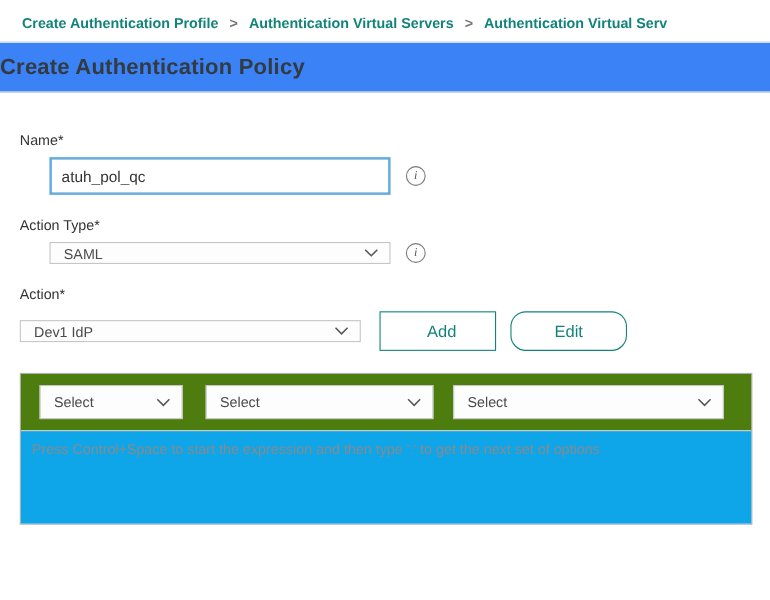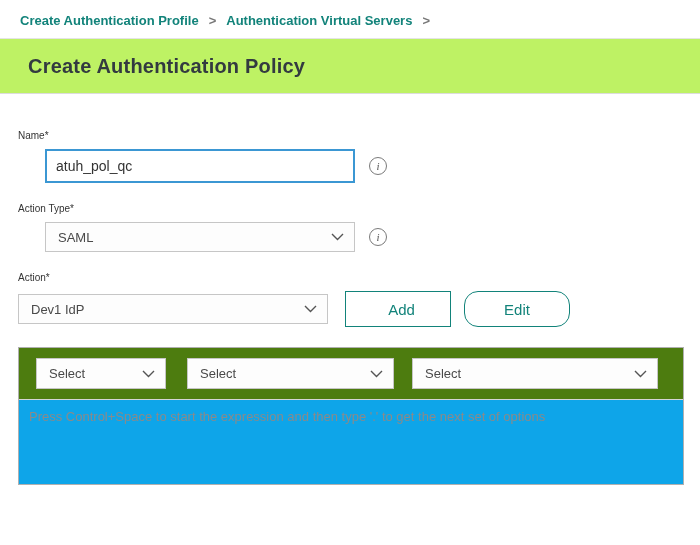--- a/index.html
+++ b/index.html
@@ -13,35 +13,35 @@
   .breadcrumb {
     display: flex; align-items: flex-end;
     padding: 13px 0 10px 20px;
     white-space: nowrap; overflow: hidden;
     font-size: 13px; font-weight: bold;
   }
   .crumb { color: #12837a; cursor: pointer; }
   .crumb-sep { color: #777; margin: 0 10px; font-weight: bold; font-size: 13px; }
   
   .header-bar {
-    background: #bef264;
+    background: #3b82f6;
     border-top: 1px solid #e4e4e4;
     border-bottom: 1px solid #dcdcdc;
-    height: 56px;
+    height: 46px;
     display: flex; align-items: center;
-    padding-left: 28px;
+    padding-left: 0;
   }
   .header-bar h1 {
     font-size: 20px; font-weight: bold; color: #333a40;
     letter-spacing: 0.2px;
   }
   
   .content { padding: 36px 16px 0 18px; }
   .field-label {
-    font-size: 10px; color: #333; margin-bottom: 8px;
+    font-size: 13px; color: #333; margin-bottom: 8px;
   }
   .req-dark { color: #333; }
   .req-red { color: #d9434e; margin-left: 2px; }
   .field-row { margin-bottom: 20px; }
   
   .text-input {
     width: 310px; height: 34px;
     border: 1px solid #3b97d3;
     outline: 1px solid #3b97d3;
     outline-offset: -2px;
@@ -55,21 +55,21 @@
     width: 18px; height: 18px;
     border: 1px solid #7a7a7a; border-radius: 50%;
     color: #555; font-size: 11px; font-style: italic;
     font-family: "Liberation Serif", serif;
     margin-left: 14px;
     flex: 0 0 auto;
   }
   .input-with-info { display: flex; align-items: center; margin-left: 27px; }
   
   .select-box {
-    width: 310px; height: 30px;
+    width: 310px; height: 20px;
     border: 1px solid #c6c6c6;
     background: #fdfdfd;
     display: flex; align-items: center;
     padding: 0 10px 0 12px;
     font-size: 13px; color: #4a4a4a;
     cursor: pointer;
   }
   .select-box .select-value { flex: 1 1 auto; }
   .chevron { flex: 0 0 auto; display: inline-flex; }
   
@@ -114,20 +114,21 @@
   .expr-textarea::placeholder { color: #8a8a8a; opacity: 1; }
 </style>
 </head>
 <body>
 
 <nav class="breadcrumb">
   <span class="crumb">Create Authentication Profile</span>
   <span class="crumb-sep">&gt;</span>
   <span class="crumb">Authentication Virtual Servers</span>
   <span class="crumb-sep">&gt;</span>
+  <span class="crumb">Authentication Virtual Serv</span>
 </nav>
 
 <div class="header-bar">
   <h1>Create Authentication Policy</h1>
 </div>
 
 <div class="content">
 
   <div class="field-row">
     <div class="field-label"><span>Name</span><span class="req-dark">*</span></div>

